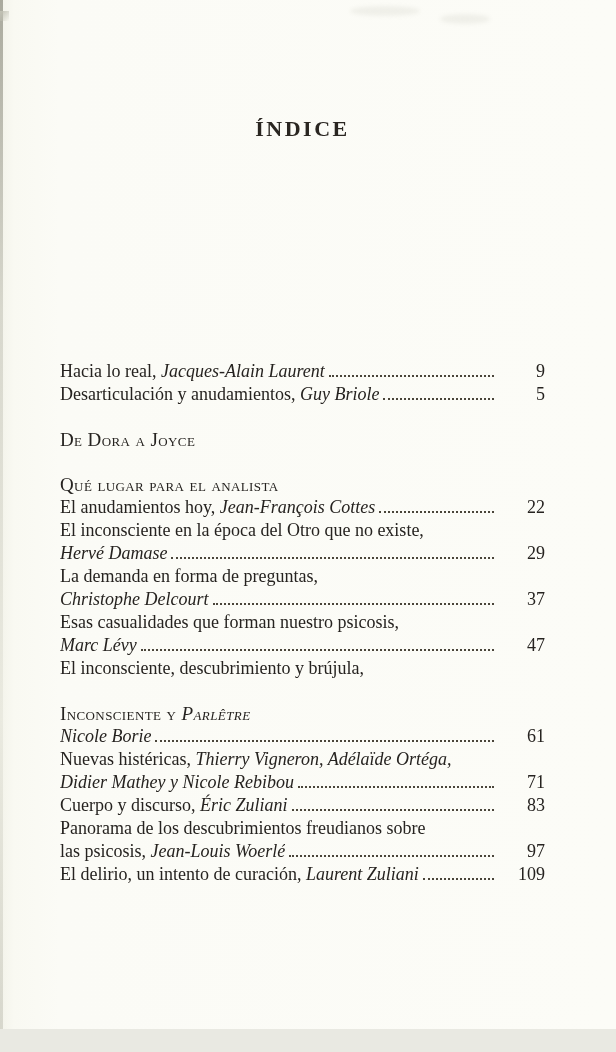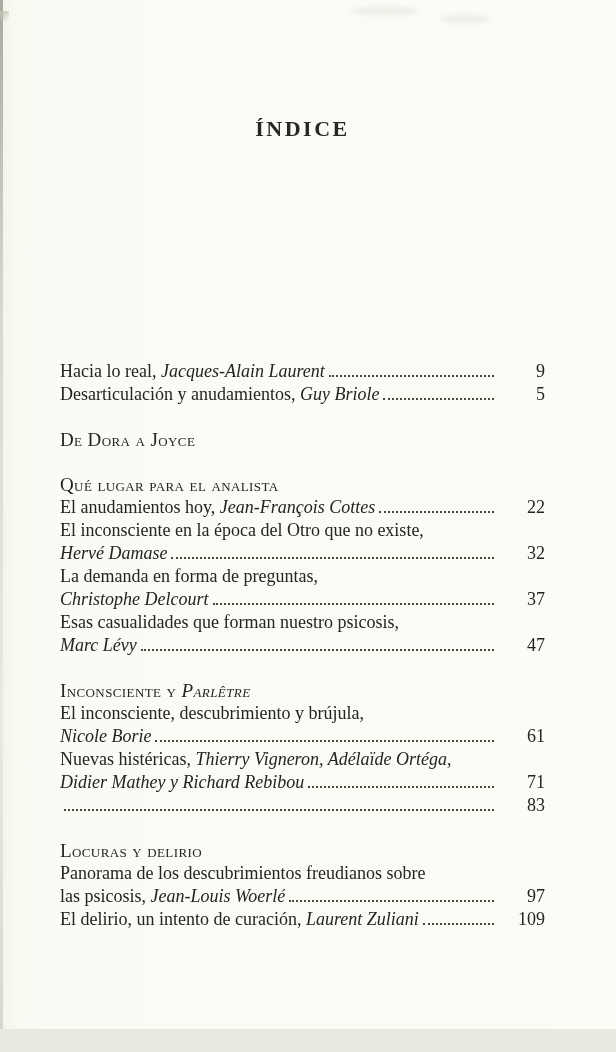--- a/index.html
+++ b/index.html
@@ -76,63 +76,61 @@
           <span class="text"><span>El anudamientos hoy, </span><span class="it">Jean-François Cottes</span></span>
           <span class="leader dots"></span>
           <span class="pagenum">22</span>
         </div>
         <div class="row">
           <span class="text"><span>El inconsciente en la época del Otro que no existe,</span></span>
         </div>
         <div class="row">
           <span class="text"><span class="it">Hervé Damase</span></span>
           <span class="leader dots"></span>
-          <span class="pagenum">32</span>
+          <span class="pagenum">29</span>
         </div>
         <div class="row">
           <span class="text"><span>La demanda en forma de preguntas,</span></span>
         </div>
         <div class="row">
           <span class="text"><span class="it">Christophe Delcourt</span></span>
           <span class="leader dots"></span>
           <span class="pagenum">37</span>
         </div>
         <div class="row">
           <span class="text"><span>Esas casualidades que forman nuestro psicosis,</span></span>
         </div>
         <div class="row">
           <span class="text"><span class="it">Marc Lévy</span></span>
           <span class="leader dots"></span>
           <span class="pagenum">47</span>
         </div>
+        <div class="row">
+          <span class="text"><span>El inconsciente, descubrimiento y brújula,</span></span>
+        </div>
         <div class="row gap heading">
           <span class="text"><span>Inconsciente y </span><span class="it">Parlêtre</span></span>
-        </div>
-        <div class="row">
-          <span class="text"><span>El inconsciente, descubrimiento y brújula,</span></span>
         </div>
         <div class="row">
           <span class="text"><span class="it">Nicole Borie</span></span>
           <span class="leader dots"></span>
           <span class="pagenum">61</span>
         </div>
         <div class="row">
           <span class="text"><span>Nuevas histéricas, </span><span class="it">Thierry Vigneron, Adélaïde Ortéga,</span></span>
         </div>
         <div class="row">
-          <span class="text"><span class="it">Didier Mathey y Richard Rebibou</span></span>
+          <span class="text"><span class="it">Didier Mathey y Nicole Rebibou</span></span>
           <span class="leader dots"></span>
           <span class="pagenum">71</span>
         </div>
         <div class="row">
+          <span class="text"><span>Cuerpo y discurso, </span><span class="it">Éric Zuliani</span></span>
           <span class="leader dots"></span>
           <span class="pagenum">83</span>
-        </div>
-        <div class="row gap heading">
-          <span class="text"><span>Locuras y delirio</span></span>
         </div>
         <div class="row">
           <span class="text"><span>Panorama de los descubrimientos freudianos sobre</span></span>
         </div>
         <div class="row">
           <span class="text"><span>las psicosis, </span><span class="it">Jean-Louis Woerlé</span></span>
           <span class="leader dots"></span>
           <span class="pagenum">97</span>
         </div>
         <div class="row">

